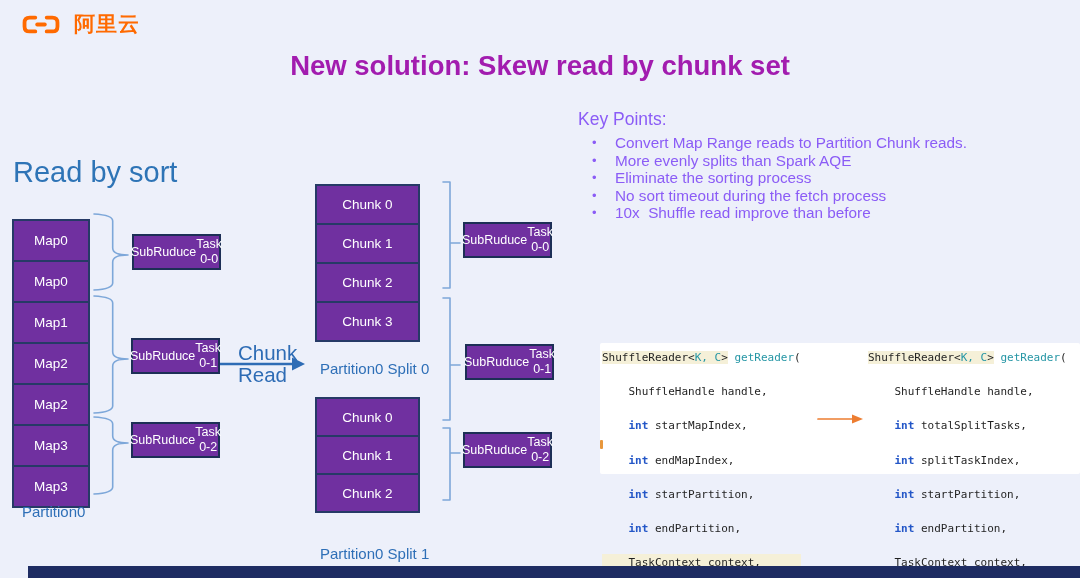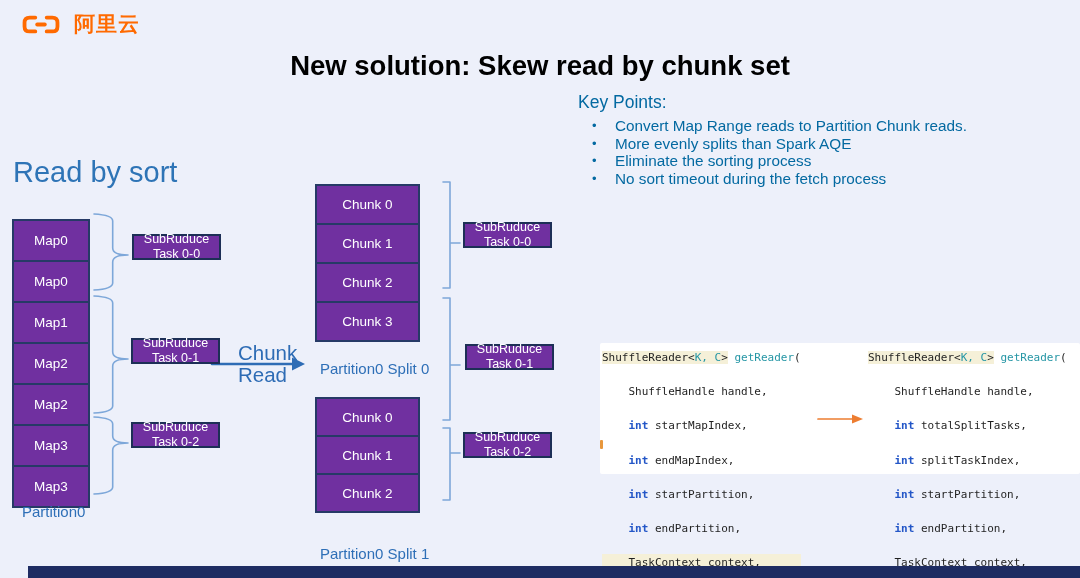--- a/index.html
+++ b/index.html
@@ -5,44 +5,44 @@
   html,body{margin:0;padding:0;background:#dfe3ee;}
   #slide{position:relative;width:1080px;height:578px;background:#edf0fa;
          font-family:"Liberation Sans",sans-serif;overflow:hidden;}
 
   
   #logo{position:absolute;left:22px;top:10px;display:flex;align-items:center;gap:14px;}
   #logo .wordmark{font-size:21px;font-weight:bold;color:#ff6a00;letter-spacing:1px;font-family:"Liberation Sans",sans-serif;}
 
   
   #title{position:absolute;top:50px;left:0;width:100%;text-align:center;
-         font-size:27.5px;font-weight:bold;color:#000000;}
+         font-size:27.5px;font-weight:bold;color:#a21caf;}
   #read-by-sort{position:absolute;left:13px;top:156px;font-size:29px;color:#2e74b6;}
 
   
   .stack{position:absolute;}
   .pbox{position:relative;box-sizing:border-box;background:#7030a0;border:2px solid #263a66;
         color:#ffffff;display:flex;align-items:center;justify-content:center;margin-top:-2px;}
   .pbox:first-child{margin-top:9px;}
   #map-stack{left:12px;top:210px;}
   #map-stack .pbox{width:78px;height:43px;font-size:13.5px;}
   #chunk-stack-0{left:315px;top:175px;}
   #chunk-stack-0 .pbox{width:105px;height:41px;font-size:13.5px;}
   #chunk-stack-1{left:315px;top:388px;}
   #chunk-stack-1 .pbox{width:105px;height:40px;font-size:13.5px;}
 
-  .task-box{position:absolute;width:89px;height:26px;box-sizing:border-box;background:#7030a0;
-            border:2px solid #1d2f56;color:#fff;display:flex;flex-direction:column;
+  .task-box{position:absolute;width:89px;height:36px;box-sizing:border-box;background:#7030a0;
+            border:2px solid #1d2f56;color:#fff;display:flex;
             align-items:center;justify-content:center;font-size:12.5px;line-height:15px;text-align:center;}
 
   .blue-label{position:absolute;color:#2e6fb7;font-size:15px;}
   #chunk-read{position:absolute;left:238px;top:342px;font-size:20.5px;line-height:22px;color:#2e6cb5;}
 
   
-  #key-points{position:absolute;left:578px;top:92px;width:480px;color:#0369a1;}
+  #key-points{position:absolute;left:578px;top:109px;width:480px;color:#8b5cf6;}
   #key-points .kp-heading{font-size:17.5px;}
   #key-points ul{margin:4px 0 0 0;padding:0;list-style:none;}
   #key-points li{font-size:15.3px;line-height:17.6px;padding-left:37px;position:relative;white-space:pre-wrap;}
   #key-points li::before{content:"\2022";position:absolute;left:14px;top:0;font-size:13px;}
 
   
   #code-panel{position:absolute;left:600px;top:343px;width:480px;height:131px;background:#ffffff;border-radius:2px;}
   .code-block{position:absolute;top:6px;font-family:"DejaVu Sans Mono",monospace;font-size:11px;
               line-height:17.1px;white-space:pre;color:#1f1f1f;}
   #code-before{left:2px;}
@@ -110,20 +110,21 @@
     </div>
   <div class="blue-label" style="left:320px;top:545px;">Partition0 Split 1</div>
 
   <div id="key-points">
     <div class="kp-heading">Key Points:</div>
     <ul id="key-points-list">
         <li>Convert Map Range reads to Partition Chunk reads.</li>
         <li>More evenly splits than Spark AQE</li>
         <li>Eliminate the sorting process</li>
         <li>No sort timeout during the fetch process</li>
+        <li>10x  Shuffle read improve than before</li>
       </ul>
   </div>
 
   <div id="code-panel">
     <div id="code-before" class="code-block"><span class="code-line"><span class="tok-p tok-hl">ShuffleReader&lt;</span><span class="tok-ty tok-hl">K, C</span><span class="tok-p tok-hl">&gt;</span><span class="tok-p"> </span><span class="tok-fn">getReader</span><span class="tok-p">(</span></span>
 <span class="code-line"><span class="tok-p">    ShuffleHandle handle,</span></span>
 <span class="code-line"><span class="tok-p">    </span><span class="tok-kw">int</span><span class="tok-p"> startMapIndex,</span></span>
 <span class="code-line"><span class="tok-p">    </span><span class="tok-kw">int</span><span class="tok-p"> endMapIndex,</span></span>
 <span class="code-line"><span class="tok-p">    </span><span class="tok-kw">int</span><span class="tok-p"> startPartition,</span></span>
 <span class="code-line"><span class="tok-p">    </span><span class="tok-kw">int</span><span class="tok-p"> endPartition,</span></span>

